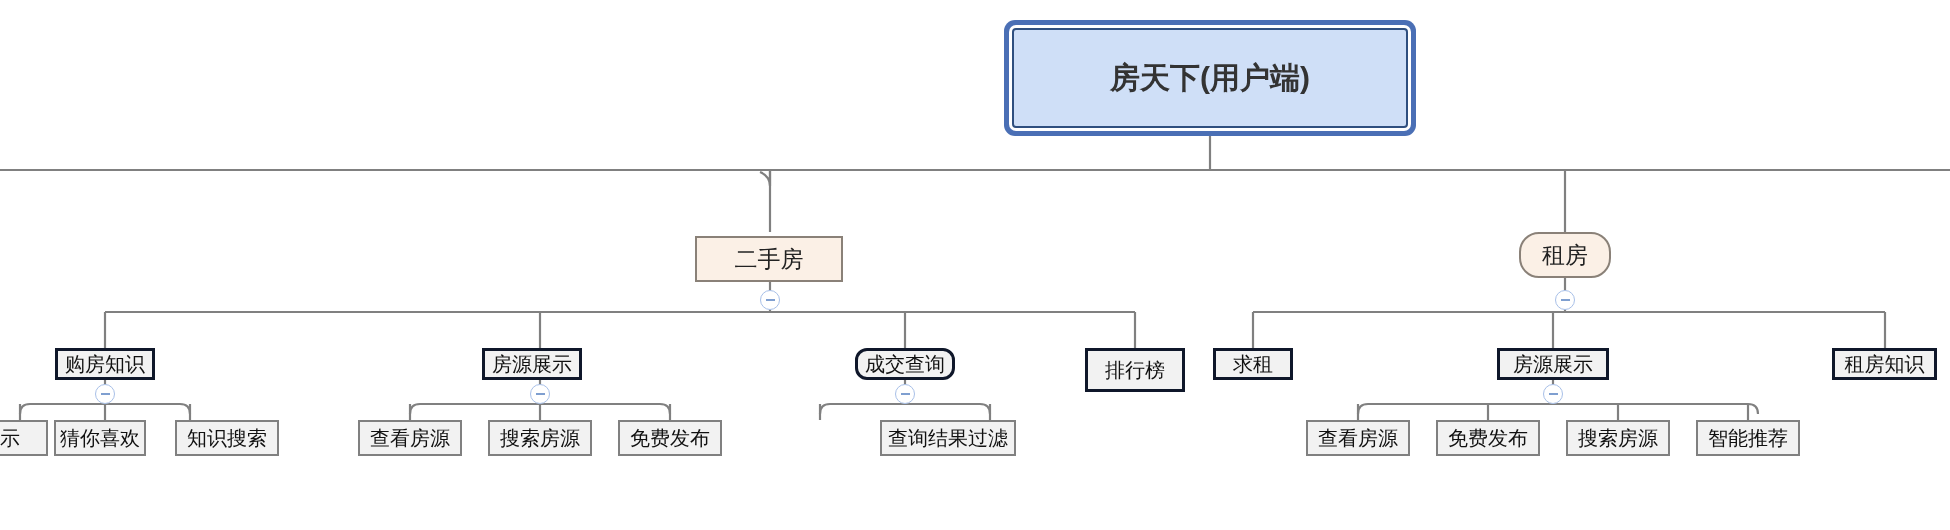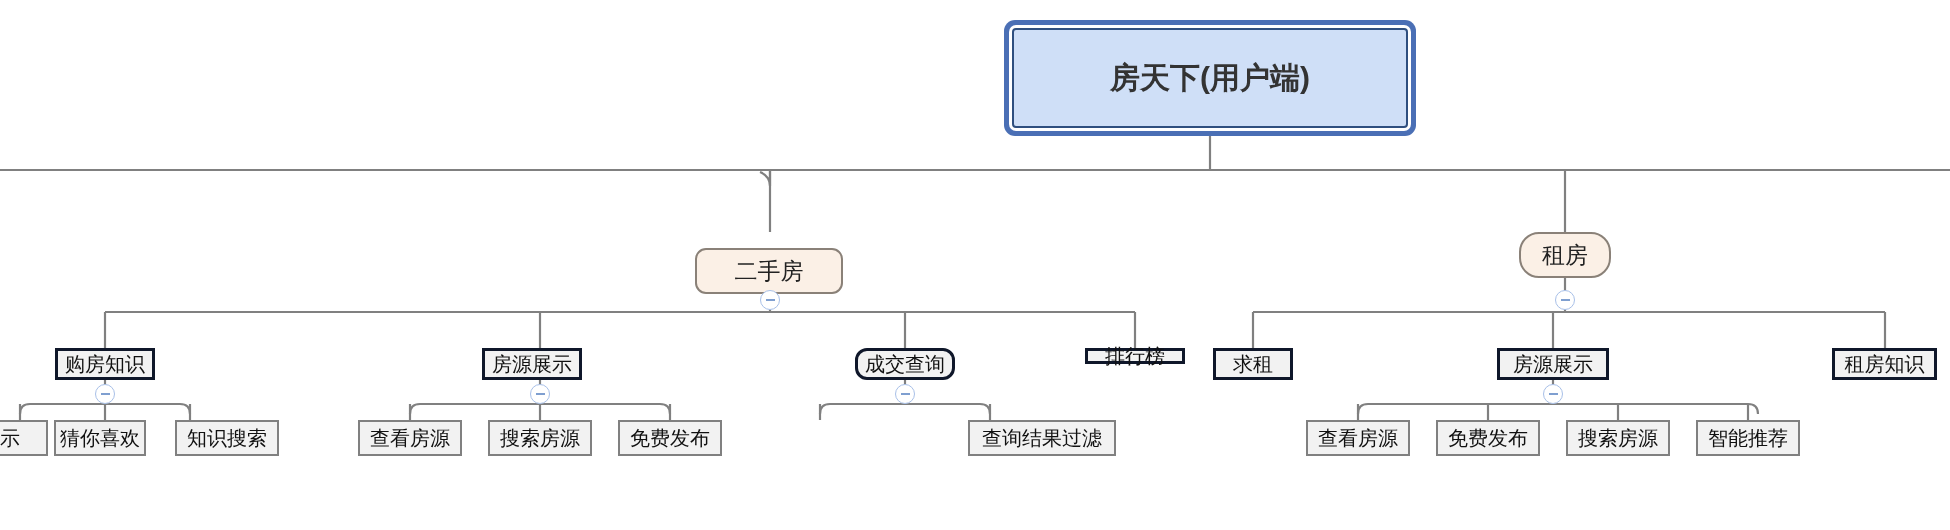--- a/index.html
+++ b/index.html
@@ -139,21 +139,21 @@
       <path d="M 1358 414 Q 1358 404 1368 404 L 1748 404 Q 1758 404 1758 414"></path>
       <path d="M 1358 404 L 1358 420"></path>
       <path d="M 1488 404 L 1488 420"></path>
       <path d="M 1618 404 L 1618 420"></path>
       <path d="M 1748 404 L 1748 420"></path>
     </g>
   </svg>
 
   <div class="node root" style="left:1012px; top:28px; width:396px; height:100px;">房天下(用户端)</div>
 
-  <div class="node lvl2" style="left:695px; top:248px; width:148px; height:46px;border-radius:11px;">二手房</div>
+  <div class="node lvl2" style="left:695px; top:236px; width:148px; height:46px;">二手房</div>
   <div class="toggle" style="left:760px; top:290px;">
     <span class="bar"></span>
   </div>
 
   <div class="node lvl2" style="left:1519px; top:232px; width:92px; height:46px;border-radius:20px;">租房</div>
   <div class="toggle" style="left:1555px; top:290px;">
     <span class="bar"></span>
   </div>
 
   <div class="node lvl3" style="left:55px; top:348px; width:100px; height:32px;">购房知识</div>
@@ -164,39 +164,39 @@
   <div class="node lvl3" style="left:482px; top:348px; width:100px; height:32px;">房源展示</div>
   <div class="toggle" style="left:530px; top:384px;">
     <span class="bar"></span>
   </div>
 
   <div class="node lvl3" style="left:855px; top:348px; width:100px; height:32px;border-radius:12px;">成交查询</div>
   <div class="toggle" style="left:895px; top:384px;">
     <span class="bar"></span>
   </div>
 
-  <div class="node lvl3" style="left:1085px; top:348px; width:100px; height:16px;">排行榜</div>
+  <div class="node lvl3" style="left:1085px; top:348px; width:100px; height:44px;">排行榜</div>
 
   <div class="node lvl3" style="left:1213px; top:348px; width:80px; height:32px;">求租</div>
 
   <div class="node lvl3" style="left:1497px; top:348px; width:112px; height:32px;">房源展示</div>
   <div class="toggle" style="left:1543px; top:384px;">
     <span class="bar"></span>
   </div>
 
   <div class="node lvl3" style="left:1832px; top:348px; width:105px; height:32px;">租房知识</div>
 
   <div class="node leaf" style="left:-48px; top:420px; width:96px; height:36px;">展示</div>
   <div class="node leaf" style="left:54px; top:420px; width:92px; height:36px;">猜你喜欢</div>
   <div class="node leaf" style="left:163px; top:420px; width:104px; height:36px;margin-left:12px;">知识搜索</div>
 
   <div class="node leaf" style="left:358px; top:420px; width:104px; height:36px;">查看房源</div>
   <div class="node leaf" style="left:488px; top:420px; width:104px; height:36px;">搜索房源</div>
   <div class="node leaf" style="left:618px; top:420px; width:104px; height:36px;">免费发布</div>
 
-  <div class="node leaf" style="left:968px; top:420px; width:148px; height:36px;">查询结果过滤</div>
+  <div class="node leaf" style="left:880px; top:420px; width:136px; height:36px;">查询结果过滤</div>
 
   <div class="node leaf" style="left:1306px; top:420px; width:104px; height:36px;">查看房源</div>
   <div class="node leaf" style="left:1436px; top:420px; width:104px; height:36px;">免费发布</div>
   <div class="node leaf" style="left:1566px; top:420px; width:104px; height:36px;">搜索房源</div>
   <div class="node leaf" style="left:1696px; top:420px; width:104px; height:36px;">智能推荐</div>
 
 </div>
 
 </body></html>

